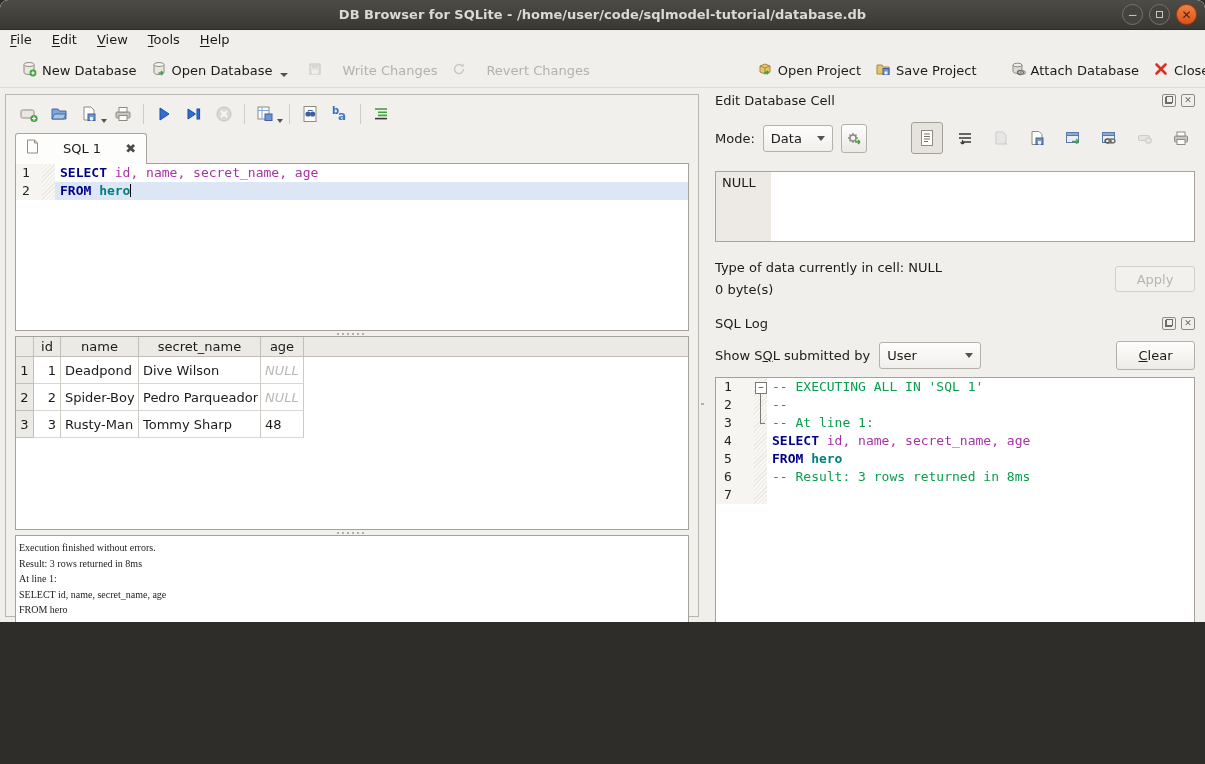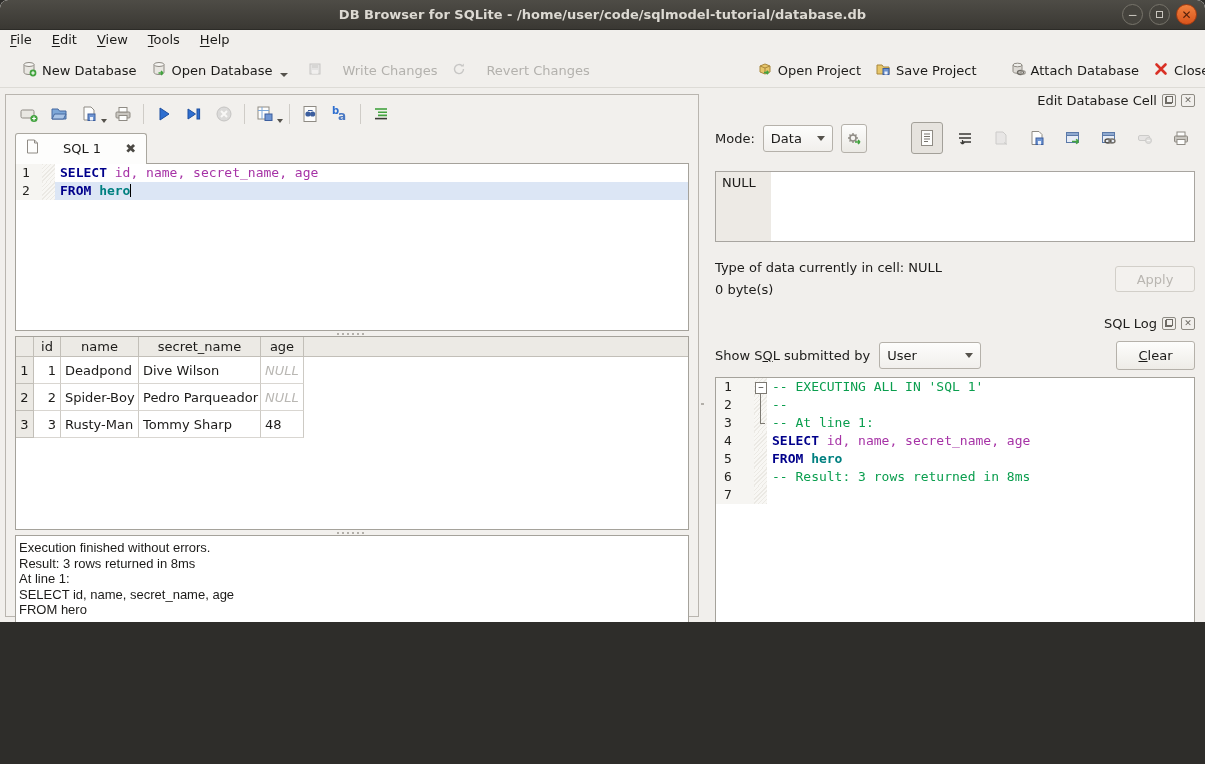--- a/index.html
+++ b/index.html
@@ -106,26 +106,26 @@
   .rt-cell { flex:0 0 auto; display:flex; align-items:center; padding:0 4px;
              border-right:1px solid #cdcac4; border-bottom:1px solid #d9d6d1; overflow:hidden; white-space:nowrap; }
   .rt-h, .rt-rh { background:#eceae5; justify-content:center;
              border-right:1px solid #c2bfb8; border-bottom:1px solid #c2bfb8; }
   .rt-fill { flex:1 1 auto; border-right:none; justify-content:flex-start; }
   .rt-d.right { justify-content:flex-end; }
   .rt-d.null { color:#b9b7b3; font-style:italic; }
 
   
   .message { height:152px; flex:0 0 152px; border:1px solid #a5a29b; background:#fff;
-             font-family:Liberation Sans, sans-serif; font-size:13px; line-height:15.5px;
+             font-family:Liberation Serif, serif; font-size:10px; line-height:15.5px;
              padding:4px 3px; white-space:pre; overflow:hidden; }
 
   
   .dock-header { display:flex; align-items:center; height:16px; flex:0 0 16px; }
-  .dock-title { flex:1;text-align:right; }
+  .dock-title { flex:1; }
   .dock-btn { width:14px; height:13px; border:1px solid #8e8b84; border-radius:2px; margin-left:5px;
               display:flex; align-items:center; justify-content:center; background:#f1efec;
               color:#6e6b65; font-size:9px; line-height:1; }
   .float-sq { position:relative; width:8px; height:8px; }
   .float-sq::before { content:''; position:absolute; left:0; bottom:0; width:5px; height:5px; border:1px solid #6e6b65; }
   .float-sq::after { content:''; position:absolute; right:0; top:0; width:5px; height:5px; border:1px solid #6e6b65; background:#f1efec; }
 
   .mode-row { display:flex; align-items:center; margin-top:14px; height:32px; flex:0 0 32px; }
   .combo { height:27px; border:1px solid #b5b1aa; border-radius:3px; padding:0 7px;
            background:linear-gradient(#fdfdfc,#f1efec); display:flex; align-items:center; }

